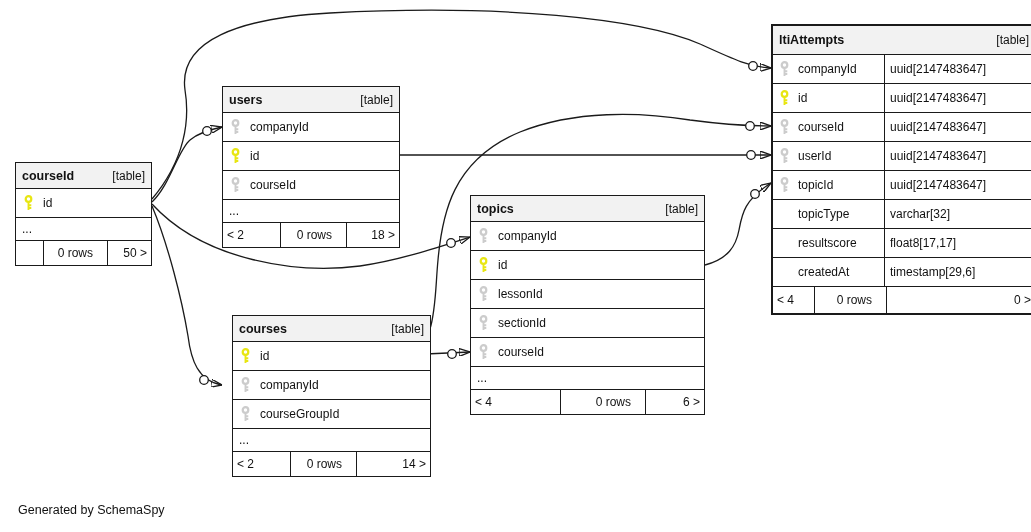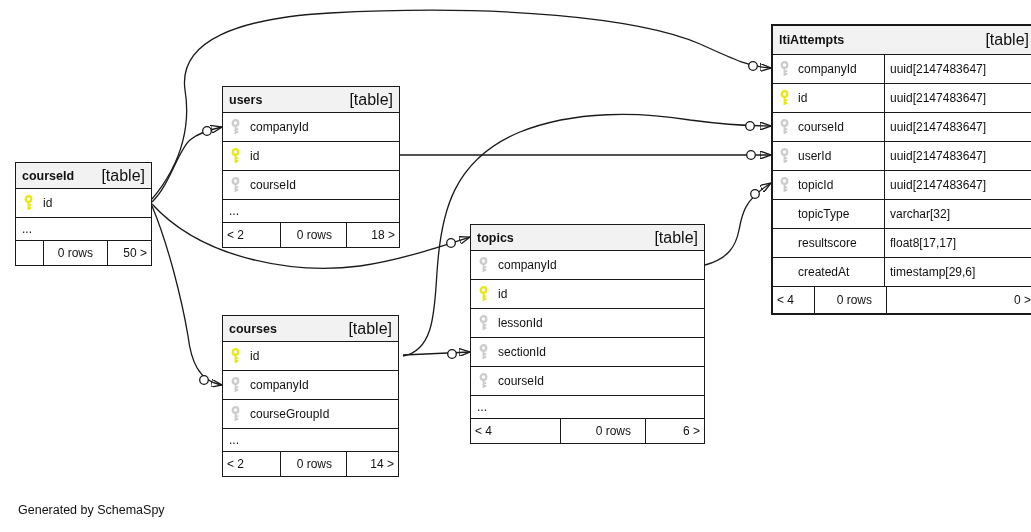--- a/index.html
+++ b/index.html
@@ -18,21 +18,21 @@
   .tbl.main { border-width:2.5px; }
 
   .thead {
     display:flex; justify-content:space-between; align-items:center;
     height:26px; background:var(--header-bg,#f2f2f2);
     border-bottom:1px solid var(--border,#1a1a1a);
     padding:0 6px; box-sizing:border-box;
   }
   .main .thead { height:29px; }
   .tname { font-weight:bold; font-size:12.5px; }
-  .ttag  { font-size:16px; }
+  .ttag  { font-size:12px; }
 
   .trow {
     display:flex; align-items:stretch; height:29px;
     border-bottom:1px solid var(--border,#1a1a1a); box-sizing:border-box;
   }
   .ncell { display:flex; align-items:center; gap:9px; padding-left:7px; box-sizing:border-box; }
   .main .ncell { width:112px; border-right:1px solid var(--border,#1a1a1a); padding-left:6px; gap:8px; }
   .tcell { flex:1; display:flex; align-items:center; padding-left:5px; }
 
   .keyicon { width:11px; height:16px; display:inline-flex; flex:0 0 11px; }
@@ -153,21 +153,21 @@
     <div class="dots">
       <span>...</span>
     </div>
     <div class="tfoot">
       <span class="fcell c1" style="width:58px">&lt; 2</span>
       <span class="fcell c2" style="width:66px">0 rows</span>
       <span class="fcell c3">18 &gt;</span>
     </div>
   </div>
 
-  <div class="tbl" style="left:222px;top:315px;width:177px;">
+  <div class="tbl" style="left:232px;top:315px;width:199px;">
     <div class="thead">
       <span class="tname">courses</span>
       <span class="ttag">[table]</span>
     </div>
     <div class="trow">
       <span class="ncell">
         <span class="keyicon key-pk">
           <svg viewBox="0 0 11 16" width="11" height="16">
               <circle cx="5.5" cy="4" r="2.8" fill="none" stroke="currentColor" stroke-width="2.2"></circle>
               <path d="M5.5 6.8 V15 M5.5 10.2 H8.3 M5.5 13 H8.3" fill="none" stroke="currentColor" stroke-width="1.9"></path>
@@ -201,21 +201,21 @@
     <div class="dots">
       <span>...</span>
     </div>
     <div class="tfoot">
       <span class="fcell c1" style="width:58px">&lt; 2</span>
       <span class="fcell c2" style="width:66px">0 rows</span>
       <span class="fcell c3">14 &gt;</span>
     </div>
   </div>
 
-  <div class="tbl" style="left:470px;top:195px;width:235px;margin-top:29px;">
+  <div class="tbl" style="left:470px;top:195px;width:235px;">
     <div class="thead">
       <span class="tname">topics</span>
       <span class="ttag">[table]</span>
     </div>
     <div class="trow">
       <span class="ncell">
         <span class="keyicon key-fk">
           <svg viewBox="0 0 11 16" width="11" height="16">
               <circle cx="5.5" cy="4" r="2.8" fill="none" stroke="currentColor" stroke-width="2.2"></circle>
               <path d="M5.5 6.8 V15 M5.5 10.2 H8.3 M5.5 13 H8.3" fill="none" stroke="currentColor" stroke-width="1.9"></path>

